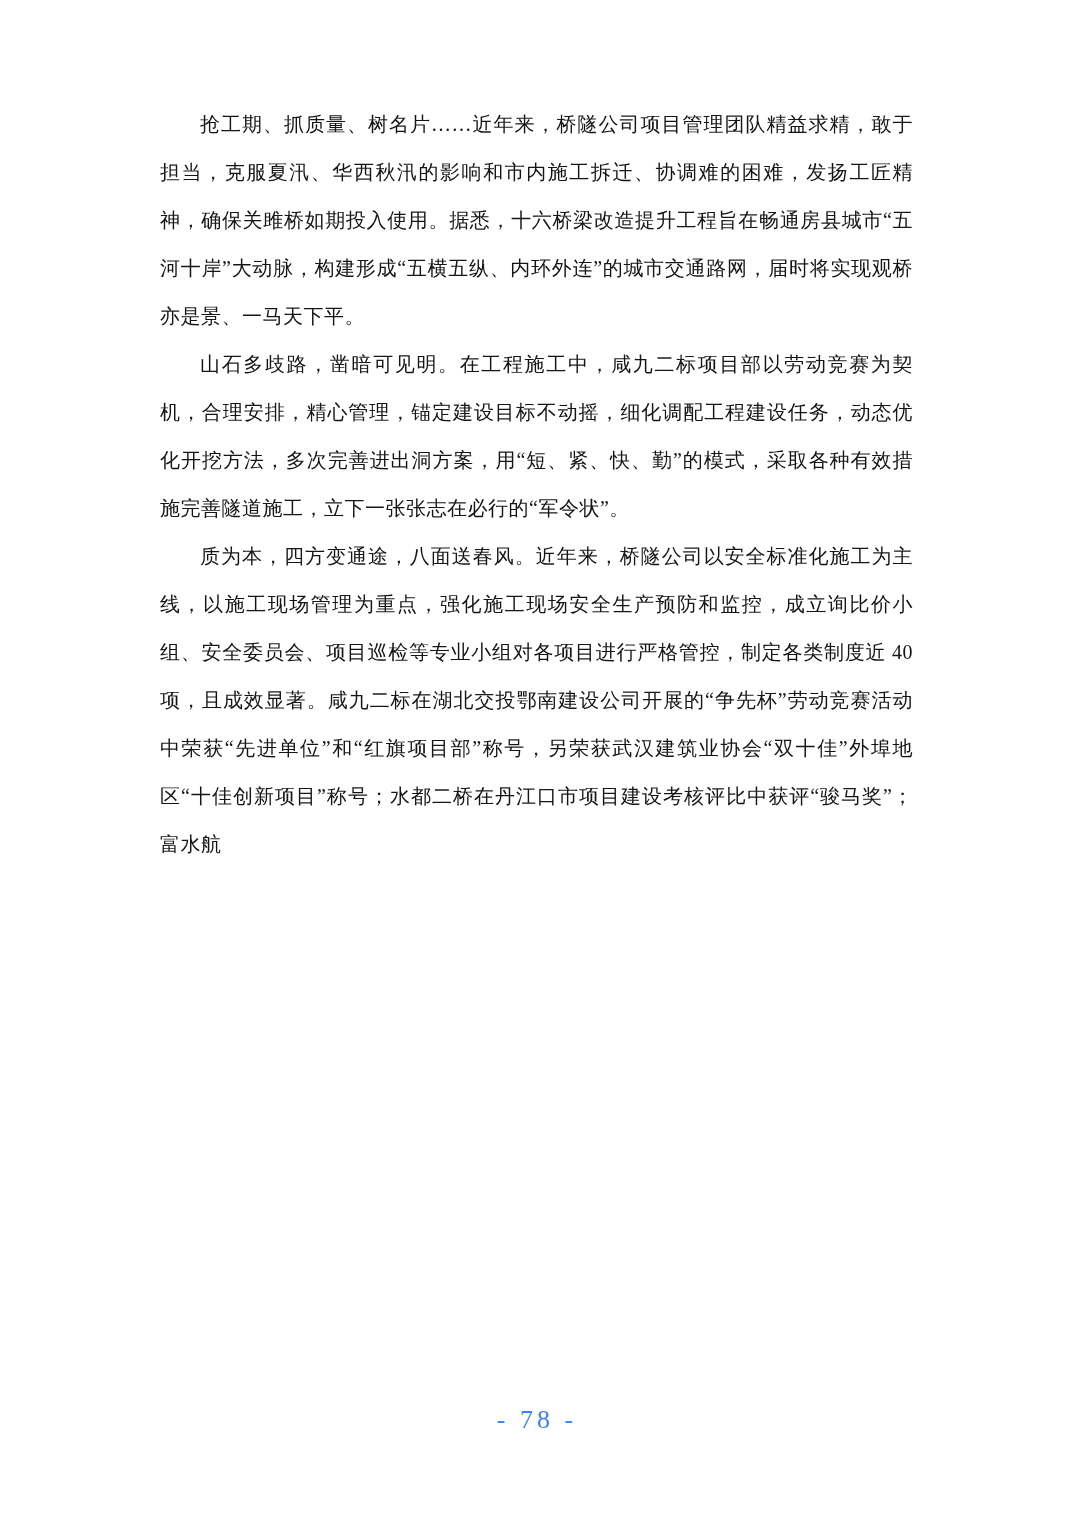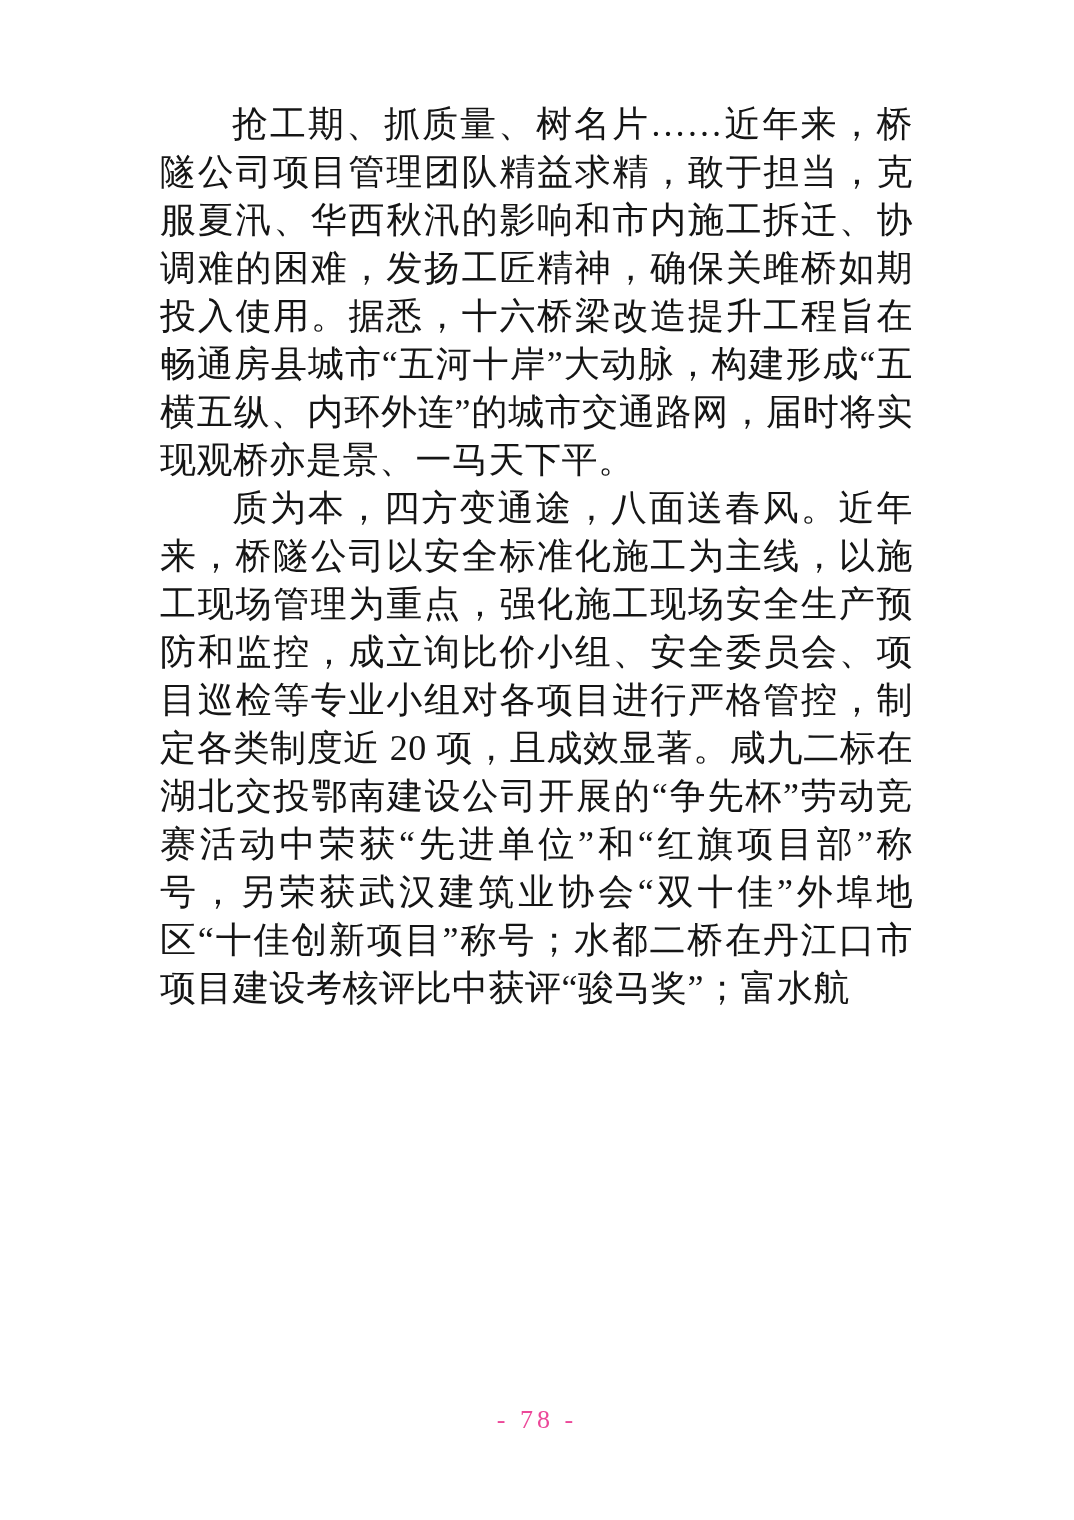--- a/index.html
+++ b/index.html
@@ -18,47 +18,48 @@
   .page {
     position: absolute;
     inset: 0;
     background: #ffffff;
   }
   .body-text {
     position: absolute;
     left: 160px;
     top: 100px;
     width: 753px;
-    font-size: 36px;
+    font-size: 20px;
     line-height: 48px;
     text-align: justify;
     text-justify: inter-ideograph;
     letter-spacing: 0.5px;
   }
   .body-text p {
     margin: 0;
     padding: 0;
     text-indent: 2em;
   }
   .footer {
     position: absolute;
     left: 0;
     right: 0;
     top: 1400px;
     text-align: center;
     font-size: 26px;
     line-height: 40px;
-    color: #ec4899;
+    color: #3b82f6;
     letter-spacing: 4px;
   }
 </style>
 </head>
 <body>
 
 <div class="page">
   <div class="body-text">
     <p>抢工期、抓质量、树名片……近年来，桥隧公司项目管理团队精益求精，敢于担当，克服夏汛、华西秋汛的影响和市内施工拆迁、协调难的困难，发扬工匠精神，确保关雎桥如期投入使用。据悉，十六桥梁改造提升工程旨在畅通房县城市“五河十岸”大动脉，构建形成“五横五纵、内环外连”的城市交通路网，届时将实现观桥亦是景、一马天下平。</p>
-    <p>质为本，四方变通途，八面送春风。近年来，桥隧公司以安全标准化施工为主线，以施工现场管理为重点，强化施工现场安全生产预防和监控，成立询比价小组、安全委员会、项目巡检等专业小组对各项目进行严格管控，制定各类制度近 20 项，且成效显著。咸九二标在湖北交投鄂南建设公司开展的“争先杯”劳动竞赛活动中荣获“先进单位”和“红旗项目部”称号，另荣获武汉建筑业协会“双十佳”外埠地区“十佳创新项目”称号；水都二桥在丹江口市项目建设考核评比中获评“骏马奖”；富水航</p>
+    <p>山石多歧路，凿暗可见明。在工程施工中，咸九二标项目部以劳动竞赛为契机，合理安排，精心管理，锚定建设目标不动摇，细化调配工程建设任务，动态优化开挖方法，多次完善进出洞方案，用“短、紧、快、勤”的模式，采取各种有效措施完善隧道施工，立下一张张志在必行的“军令状”。</p>
+    <p>质为本，四方变通途，八面送春风。近年来，桥隧公司以安全标准化施工为主线，以施工现场管理为重点，强化施工现场安全生产预防和监控，成立询比价小组、安全委员会、项目巡检等专业小组对各项目进行严格管控，制定各类制度近 40 项，且成效显著。咸九二标在湖北交投鄂南建设公司开展的“争先杯”劳动竞赛活动中荣获“先进单位”和“红旗项目部”称号，另荣获武汉建筑业协会“双十佳”外埠地区“十佳创新项目”称号；水都二桥在丹江口市项目建设考核评比中获评“骏马奖”；富水航</p>
   </div>
   <div class="footer">
     <span>- 78 -</span>
   </div>
 </div>
 
 </body></html>

